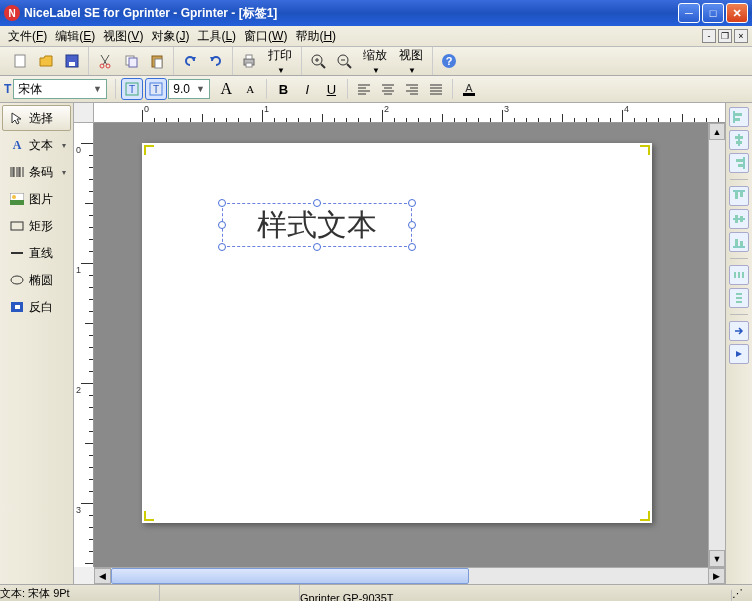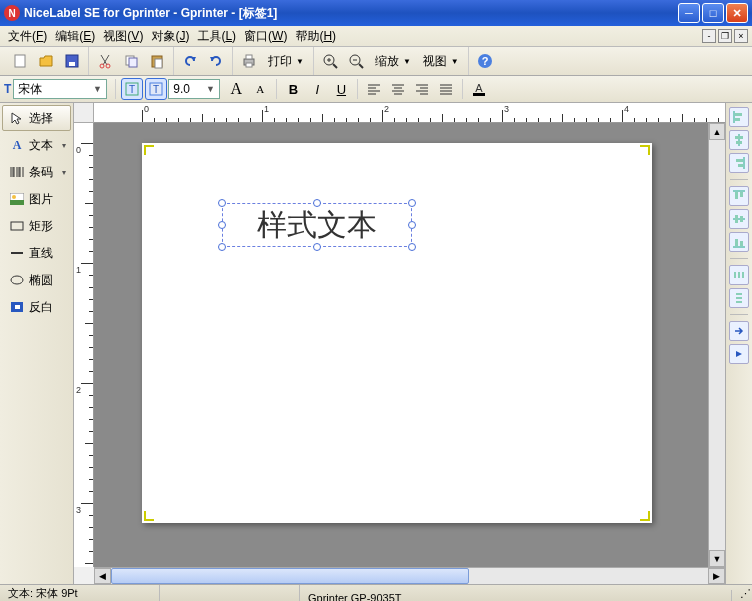--- a/index.html
+++ b/index.html
@@ -19,28 +19,28 @@
 .menubar .menuitem { padding: 2px 4px; cursor: pointer; }
 .menubar .menuitem .uline { text-decoration: underline; }
 .menubar .mdi-btns { margin-left: auto; display: flex; padding-right: 4px; gap: 2px; }
 .mdi-btn { width: 14px; height: 14px; border: 1px solid #888; background: #eee; font-size: 9px; display: flex; align-items: center; justify-content: center; cursor: pointer; }
 
 
 .toolbar { height: 29px; background: linear-gradient(to bottom,#f4f2e8,#e6e2d1); border-bottom: 1px solid #aaa; display: flex; align-items: center; padding: 0 4px; }
 .tb-group { display: flex; align-items: center; padding: 0 3px; border-right: 1px solid #ccc; height: 100%; }
 .tb-group:last-child { border-right: none; }
 .tb-btn { width: 24px; height: 24px; display: flex; align-items: center; justify-content: center; border: 1px solid transparent; border-radius: 3px; cursor: pointer; margin: 0 1px; }
-.tb-btn.wide { width: auto; padding: 0 4px; font-size: 12px; gap: 2px; }
+.tb-btn.wide { width: auto; padding: 0 4px; font-size: 12px; gap: 2px; flex-direction: column; }
 .tb-btn svg, .icon svg { display: block; }
 .dd-arrow { font-size: 8px; margin-left: 2px; }
 
 .fontbar { height: 27px; background: linear-gradient(to bottom,#f4f2e8,#e6e2d1); border-bottom: 1px solid #aaa; display: flex; align-items: center; padding: 0 4px; font-size: 12px; }
 .font-combo { height: 20px; border: 1px solid #7a9; background: #fff; display: flex; align-items: center; padding: 0 2px 0 4px; margin-right: 4px; }
 .font-combo .dd { width: 14px; text-align: center; color: #555; font-size: 9px; }
-.size-combo { width: 52px; }
+.size-combo { width: 42px; }
 .font-name { width: 94px; }
 .fb-btn { min-width: 22px; height: 22px; display: flex; align-items: center; justify-content: center; border: 1px solid transparent; border-radius: 3px; cursor: pointer; margin: 0 1px; font-size: 13px; }
 .fb-btn.active { border-color: #3a6fd8; background: #d6e4ff; }
 .fb-btn .big { font-size: 16px; font-family: serif; }
 .fb-btn .small { font-size: 11px; font-family: serif; }
 .sep { width: 1px; height: 20px; background: #ccc; margin: 0 4px; }
 
 
 .main { display: flex; height: 481px; }
 .toolbox { width: 74px; background: linear-gradient(to right,#f0ede0,#e6e2d1); border-right: 1px solid #aaa; display: flex; flex-direction: column; padding-top: 2px; }
@@ -84,21 +84,21 @@
 
 .rightdock { width: 27px; background: linear-gradient(to left,#f0ede0,#e6e2d1); border-left:1px solid #aaa; display:flex; flex-direction:column; align-items:center; padding-top:4px; gap:3px;}
 .dock-btn { width:20px; height:20px; border:1px solid #aac; background:#eaf1ff; border-radius:2px; cursor:pointer; display:flex;align-items:center;justify-content:center;}
 .dock-sep { width:18px; height:1px; background:#bbb; margin:3px 0;}
 .vscroll-outer { width: 17px; background:#e8e8e8; border-left:1px solid #aaa; display:flex; flex-direction:column;}
 .vscroll-outer .sbtn { height:17px; background:#ddd; border:1px solid #aaa; font-size:9px; display:flex;align-items:center;justify-content:center; cursor:pointer;}
 .vscroll-outer .track { flex:1; }
 
 
 .statusbar { height: 17px; background: linear-gradient(#e8e5d6,#dcd8c6); border-top:1px solid #aaa; display:flex; align-items:center; font-size:11px; }
-.statusbar .cell { padding: 0 8px; border-right:1px solid #bbb; height:100%; display:flex; align-items:center;}
+.statusbar .cell { padding: 0 0; border-right:1px solid #bbb; height:100%; display:flex; align-items:center;}
 .statusbar .cell.flex { flex:1;margin-top:9px; }
 </style>
 </head>
 <body>
 
 <div class="titlebar">
   <div class="appicon">N</div>
   <div class="title-text">NiceLabel SE for Gprinter - Gprinter - [标签1]</div>
   <div class="winbtn min">─</div>
   <div class="winbtn max">□</div>

